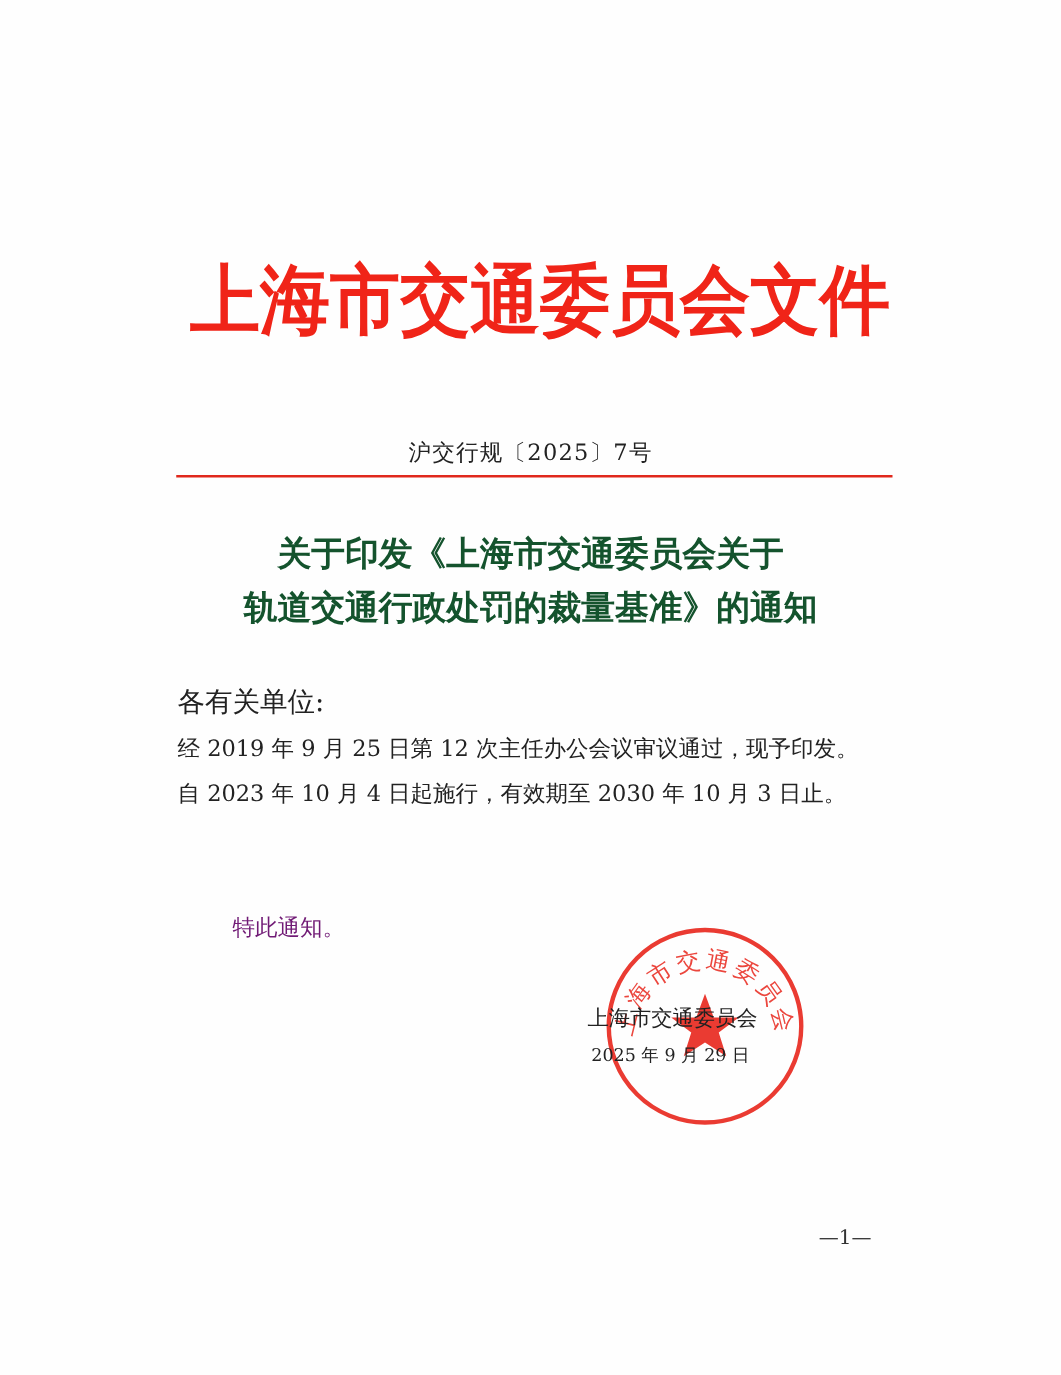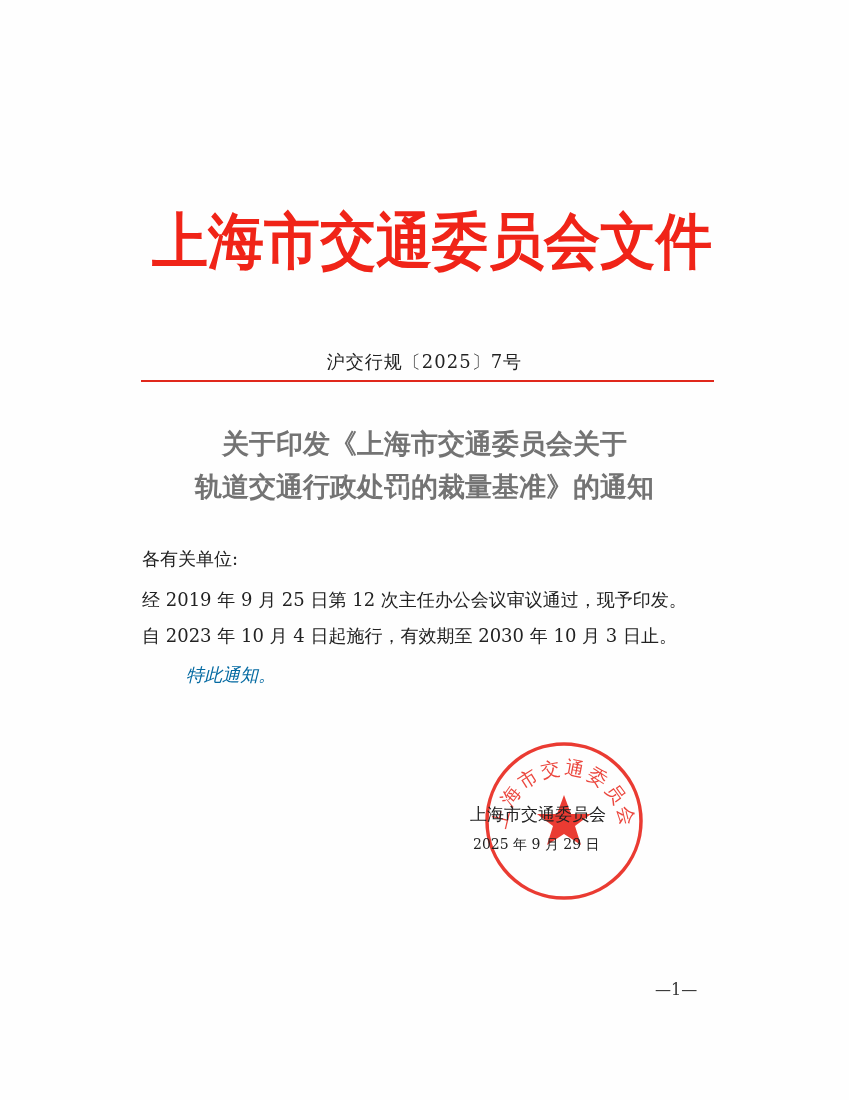--- a/index.html
+++ b/index.html
@@ -61,30 +61,30 @@
     }
     .doc-title {
       position: absolute;
       left: 0;
       width: 849px;
       top: 422px;
       text-align: center;
       font-weight: bold;
       font-size: 27px;
       line-height: 43px;
-      color: #737373;
+      color: #14532d;
     }
     .doc-title .line {
       display: block;
     }
     .salutation {
       position: absolute;
       left: 142px;
       top: 547px;
-      font-size: 18px;
+      font-size: 22px;
       color: #222;
     }
     .body-para {
       position: absolute;
       left: 142px;
       top: 582px;
       width: 570px;
       font-size: 18px;
       line-height: 36px;
       color: #222;
@@ -92,24 +92,23 @@
     .body-para .line {
       display: block;
       white-space: nowrap;
     }
     .body-para .indent {
       padding-left: 44px;
     }
     .closing {
       position: absolute;
       left: 186px;
-      top: 663px;
+      top: 730px;
       font-size: 18px;
-      color: #0369a1;
-      font-style: italic;
+      color: #701a75;
     }
     .seal {
       position: absolute;
       left: 483px;
       top: 740px;
       width: 162px;
       height: 162px;
     }
     .signature-org {
       position: absolute;

